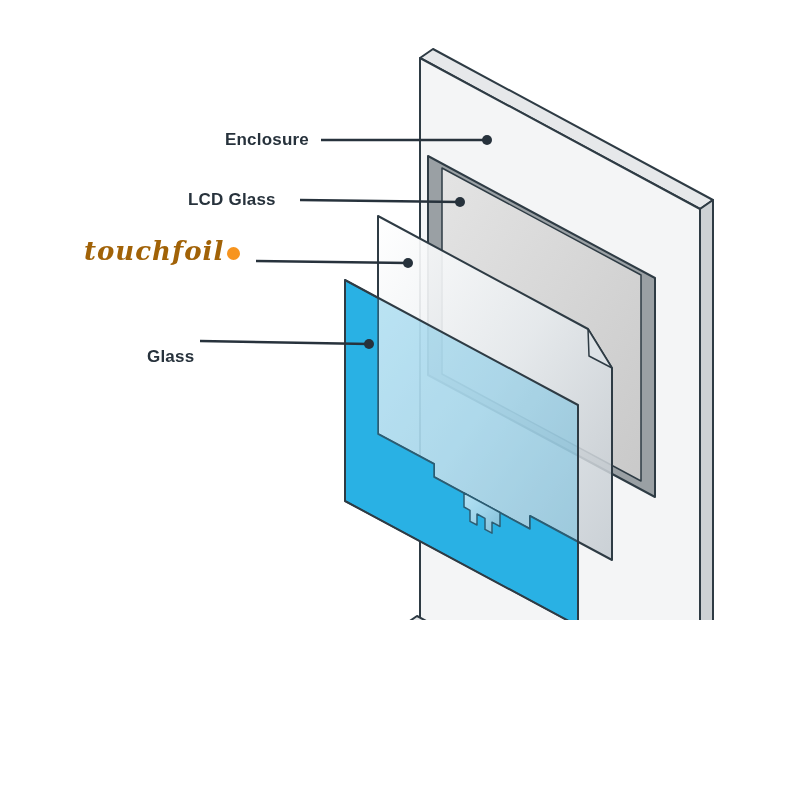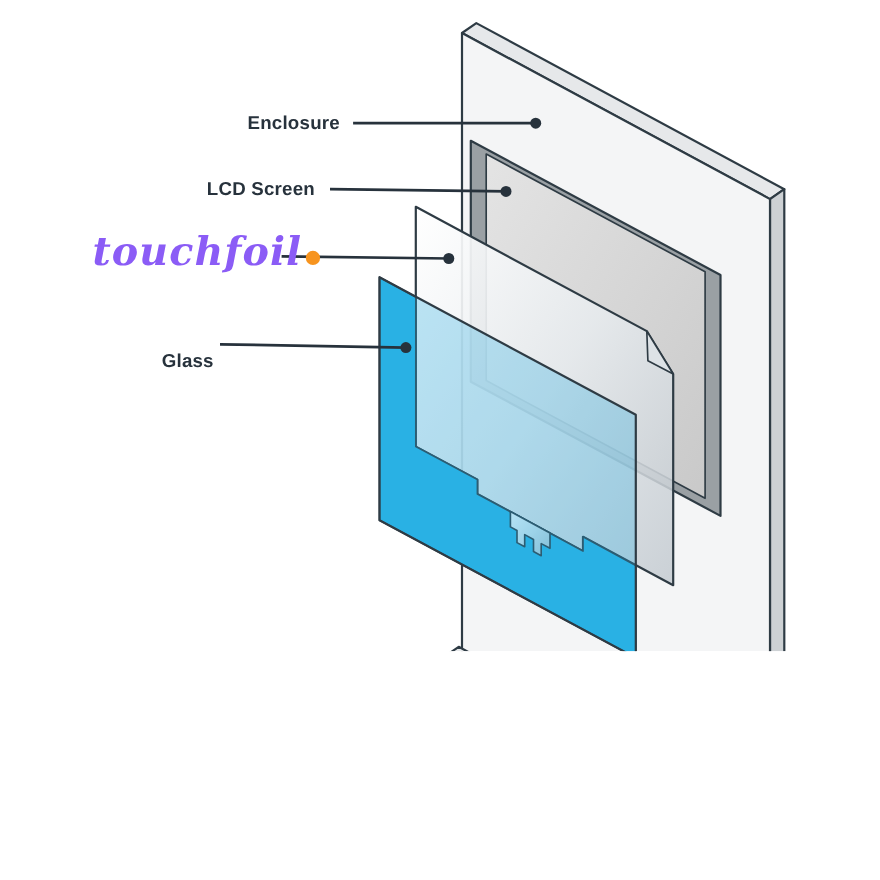--- a/index.html
+++ b/index.html
@@ -7,20 +7,21 @@
     padding: 0;
     background: #ffffff;
   }
   .canvas {
     position: relative;
     width: 800px;
     height: 592px;
     background: #ffffff;
     overflow: hidden;
     font-family: "Liberation Sans", sans-serif;
+    margin-top: 28px;
   }
   .canvas svg {
     position: absolute;
     left: 0;
     top: 0;
   }
   .label {
     position: absolute;
     font-weight: bold;
     font-size: 17px;
@@ -31,22 +32,22 @@
   #label-enclosure { left: 225px; top: 102px; }
   #label-lcd       { left: 188px; top: 162px; }
   #label-glass     { left: 147px; top: 319px; }
   .logo {
     position: absolute;
     left: 84px;
     top: 208px;
     font-family: "DejaVu Serif", serif;
     font-style: italic;
     font-weight: bold;
-    font-size: 36px;
-    color: #8b5cf6;
+    font-size: 26px;
+    color: #a16207;
     letter-spacing: 1px;
     white-space: nowrap;
   }
   .logo-dot {
     display: inline-block;
     width: 13px;
     height: 13px;
     border-radius: 50%;
     background: #f7941e;
     margin-left: 3px;
@@ -103,21 +104,21 @@
     <g fill="#27323c">
       <circle cx="487" cy="112" r="5"></circle>
       <circle cx="460" cy="174" r="5"></circle>
       <circle cx="408" cy="235" r="5"></circle>
       <circle cx="369" cy="316" r="5"></circle>
     </g>
   </svg>
 
   <div class="label" id="label-enclosure">Enclosure</div>
 
-  <div class="label" id="label-lcd">LCD Screen</div>
+  <div class="label" id="label-lcd">LCD Glass</div>
 
   <div class="logo">
     <span>touchfoil</span><span class="logo-dot"></span>
   </div>
 
   <div class="label" id="label-glass">Glass</div>
 
 </div>
 
 </body></html>

